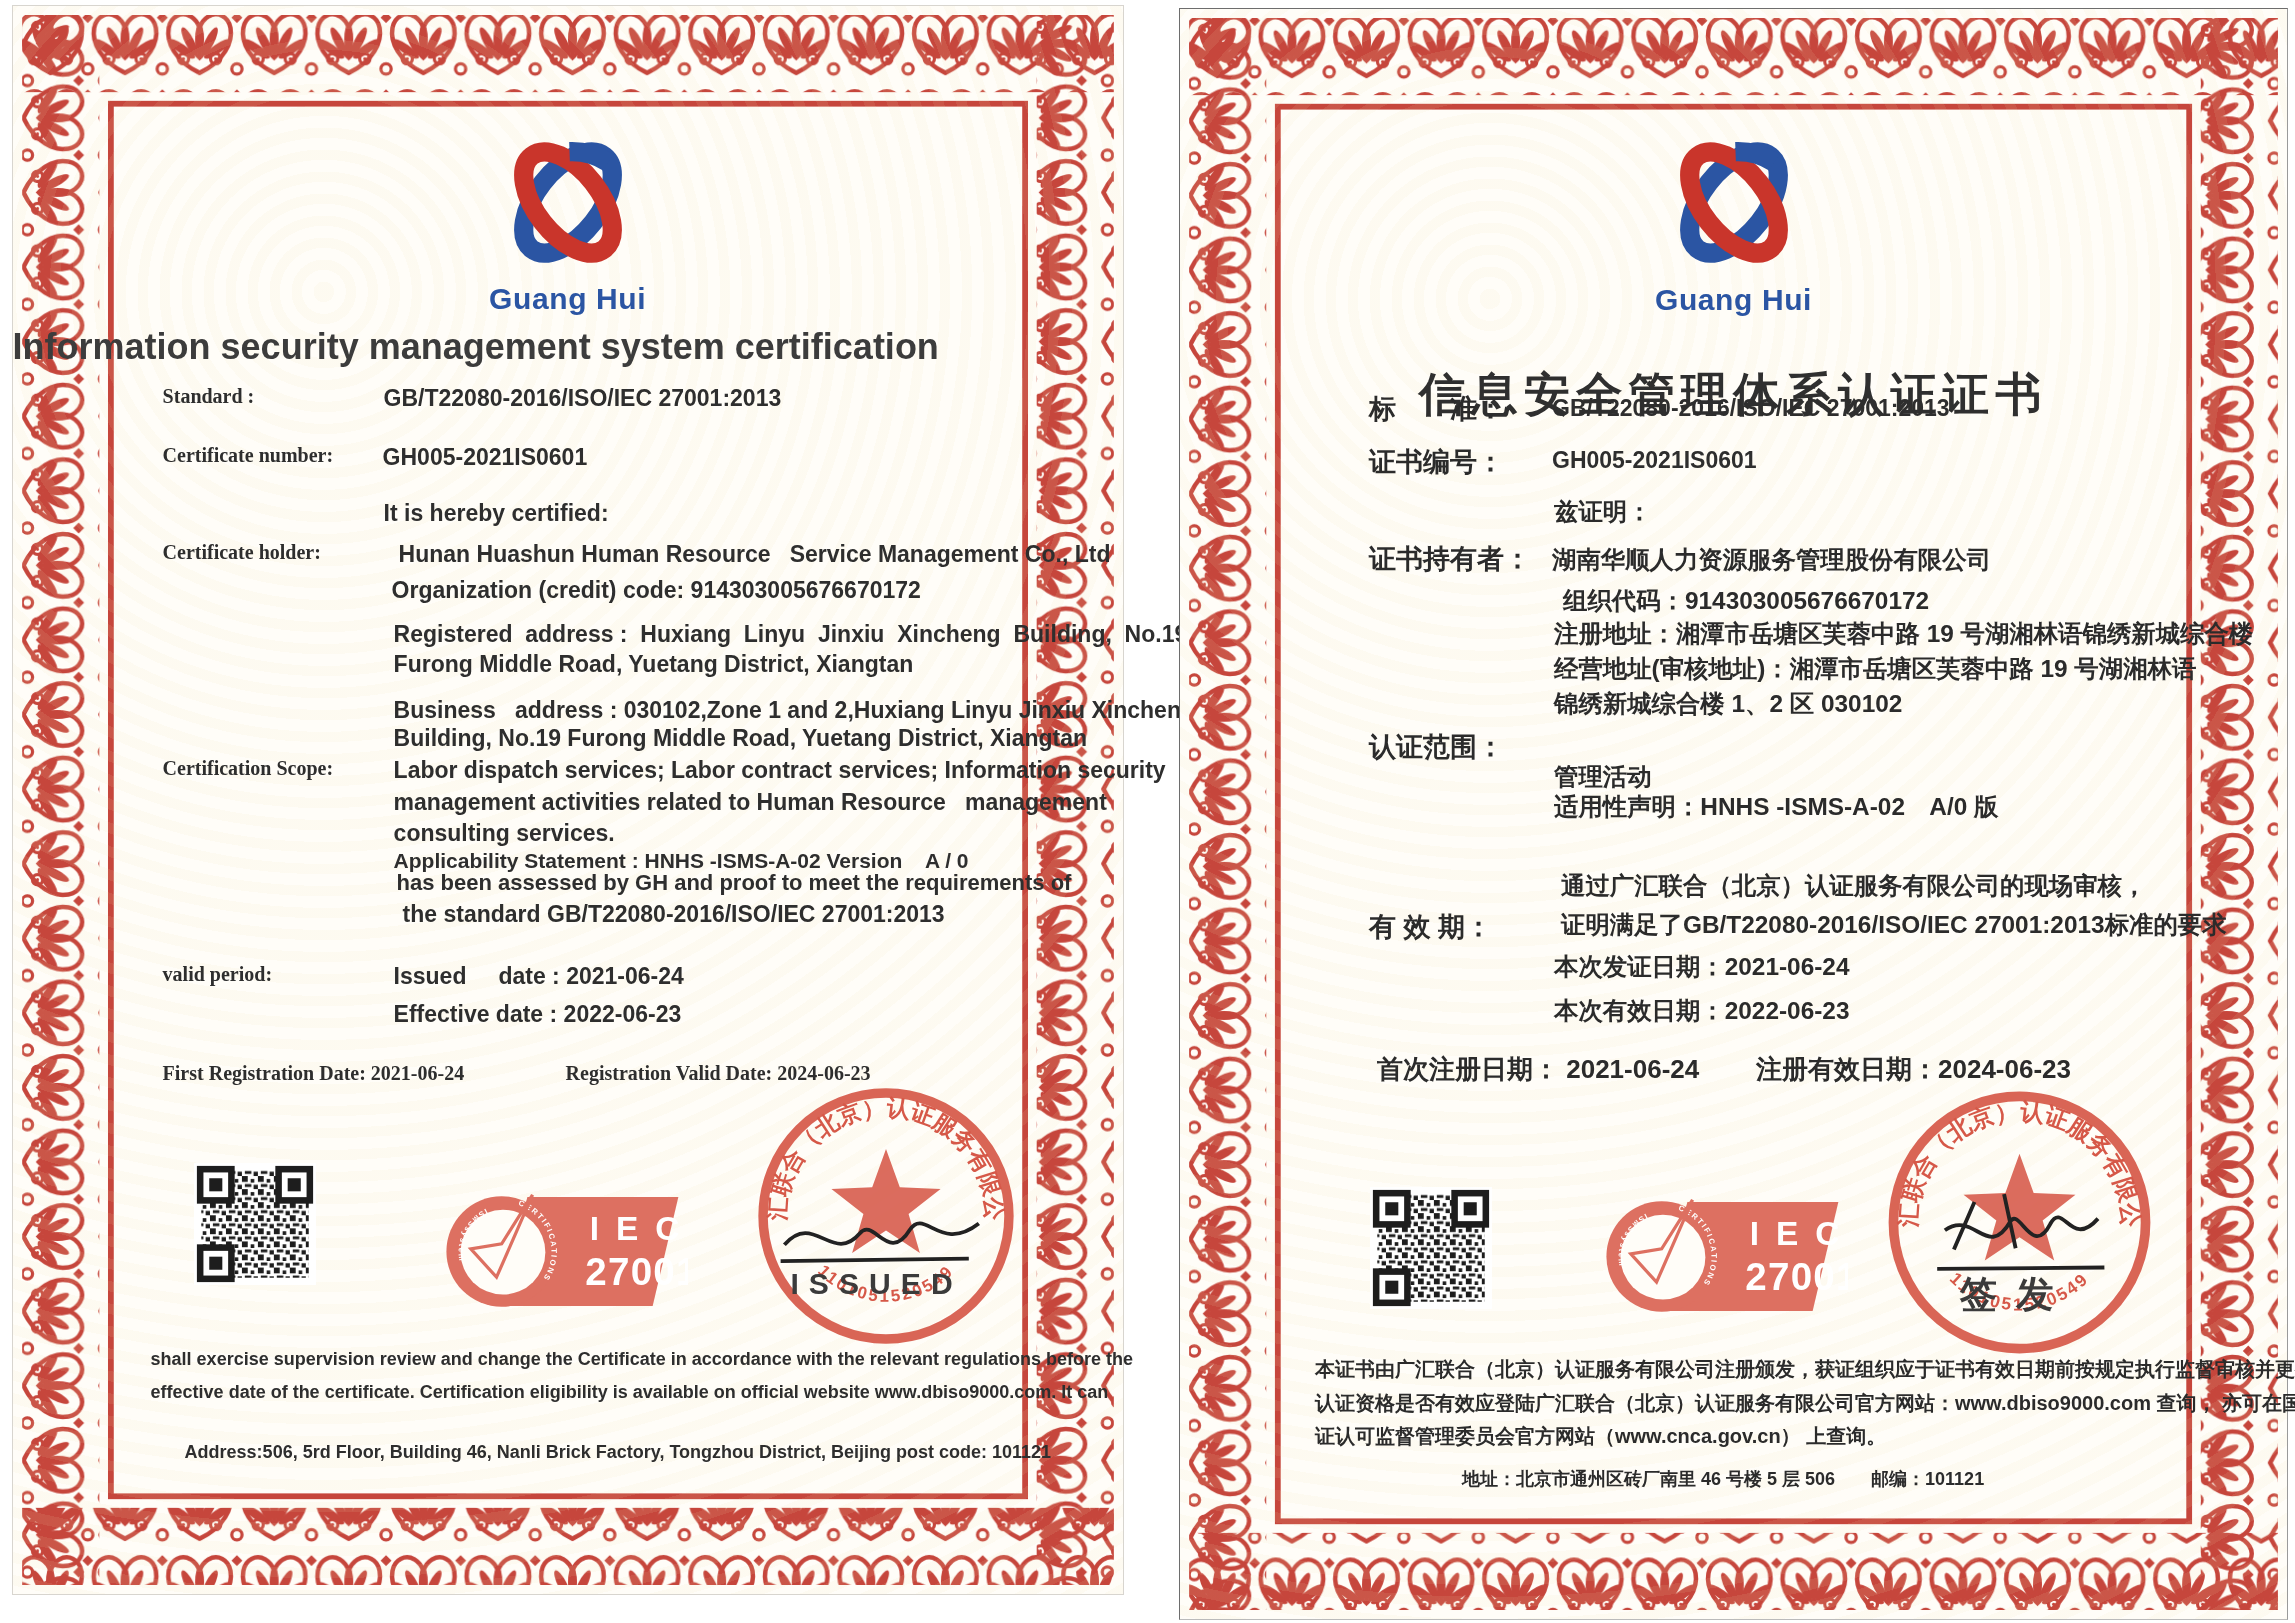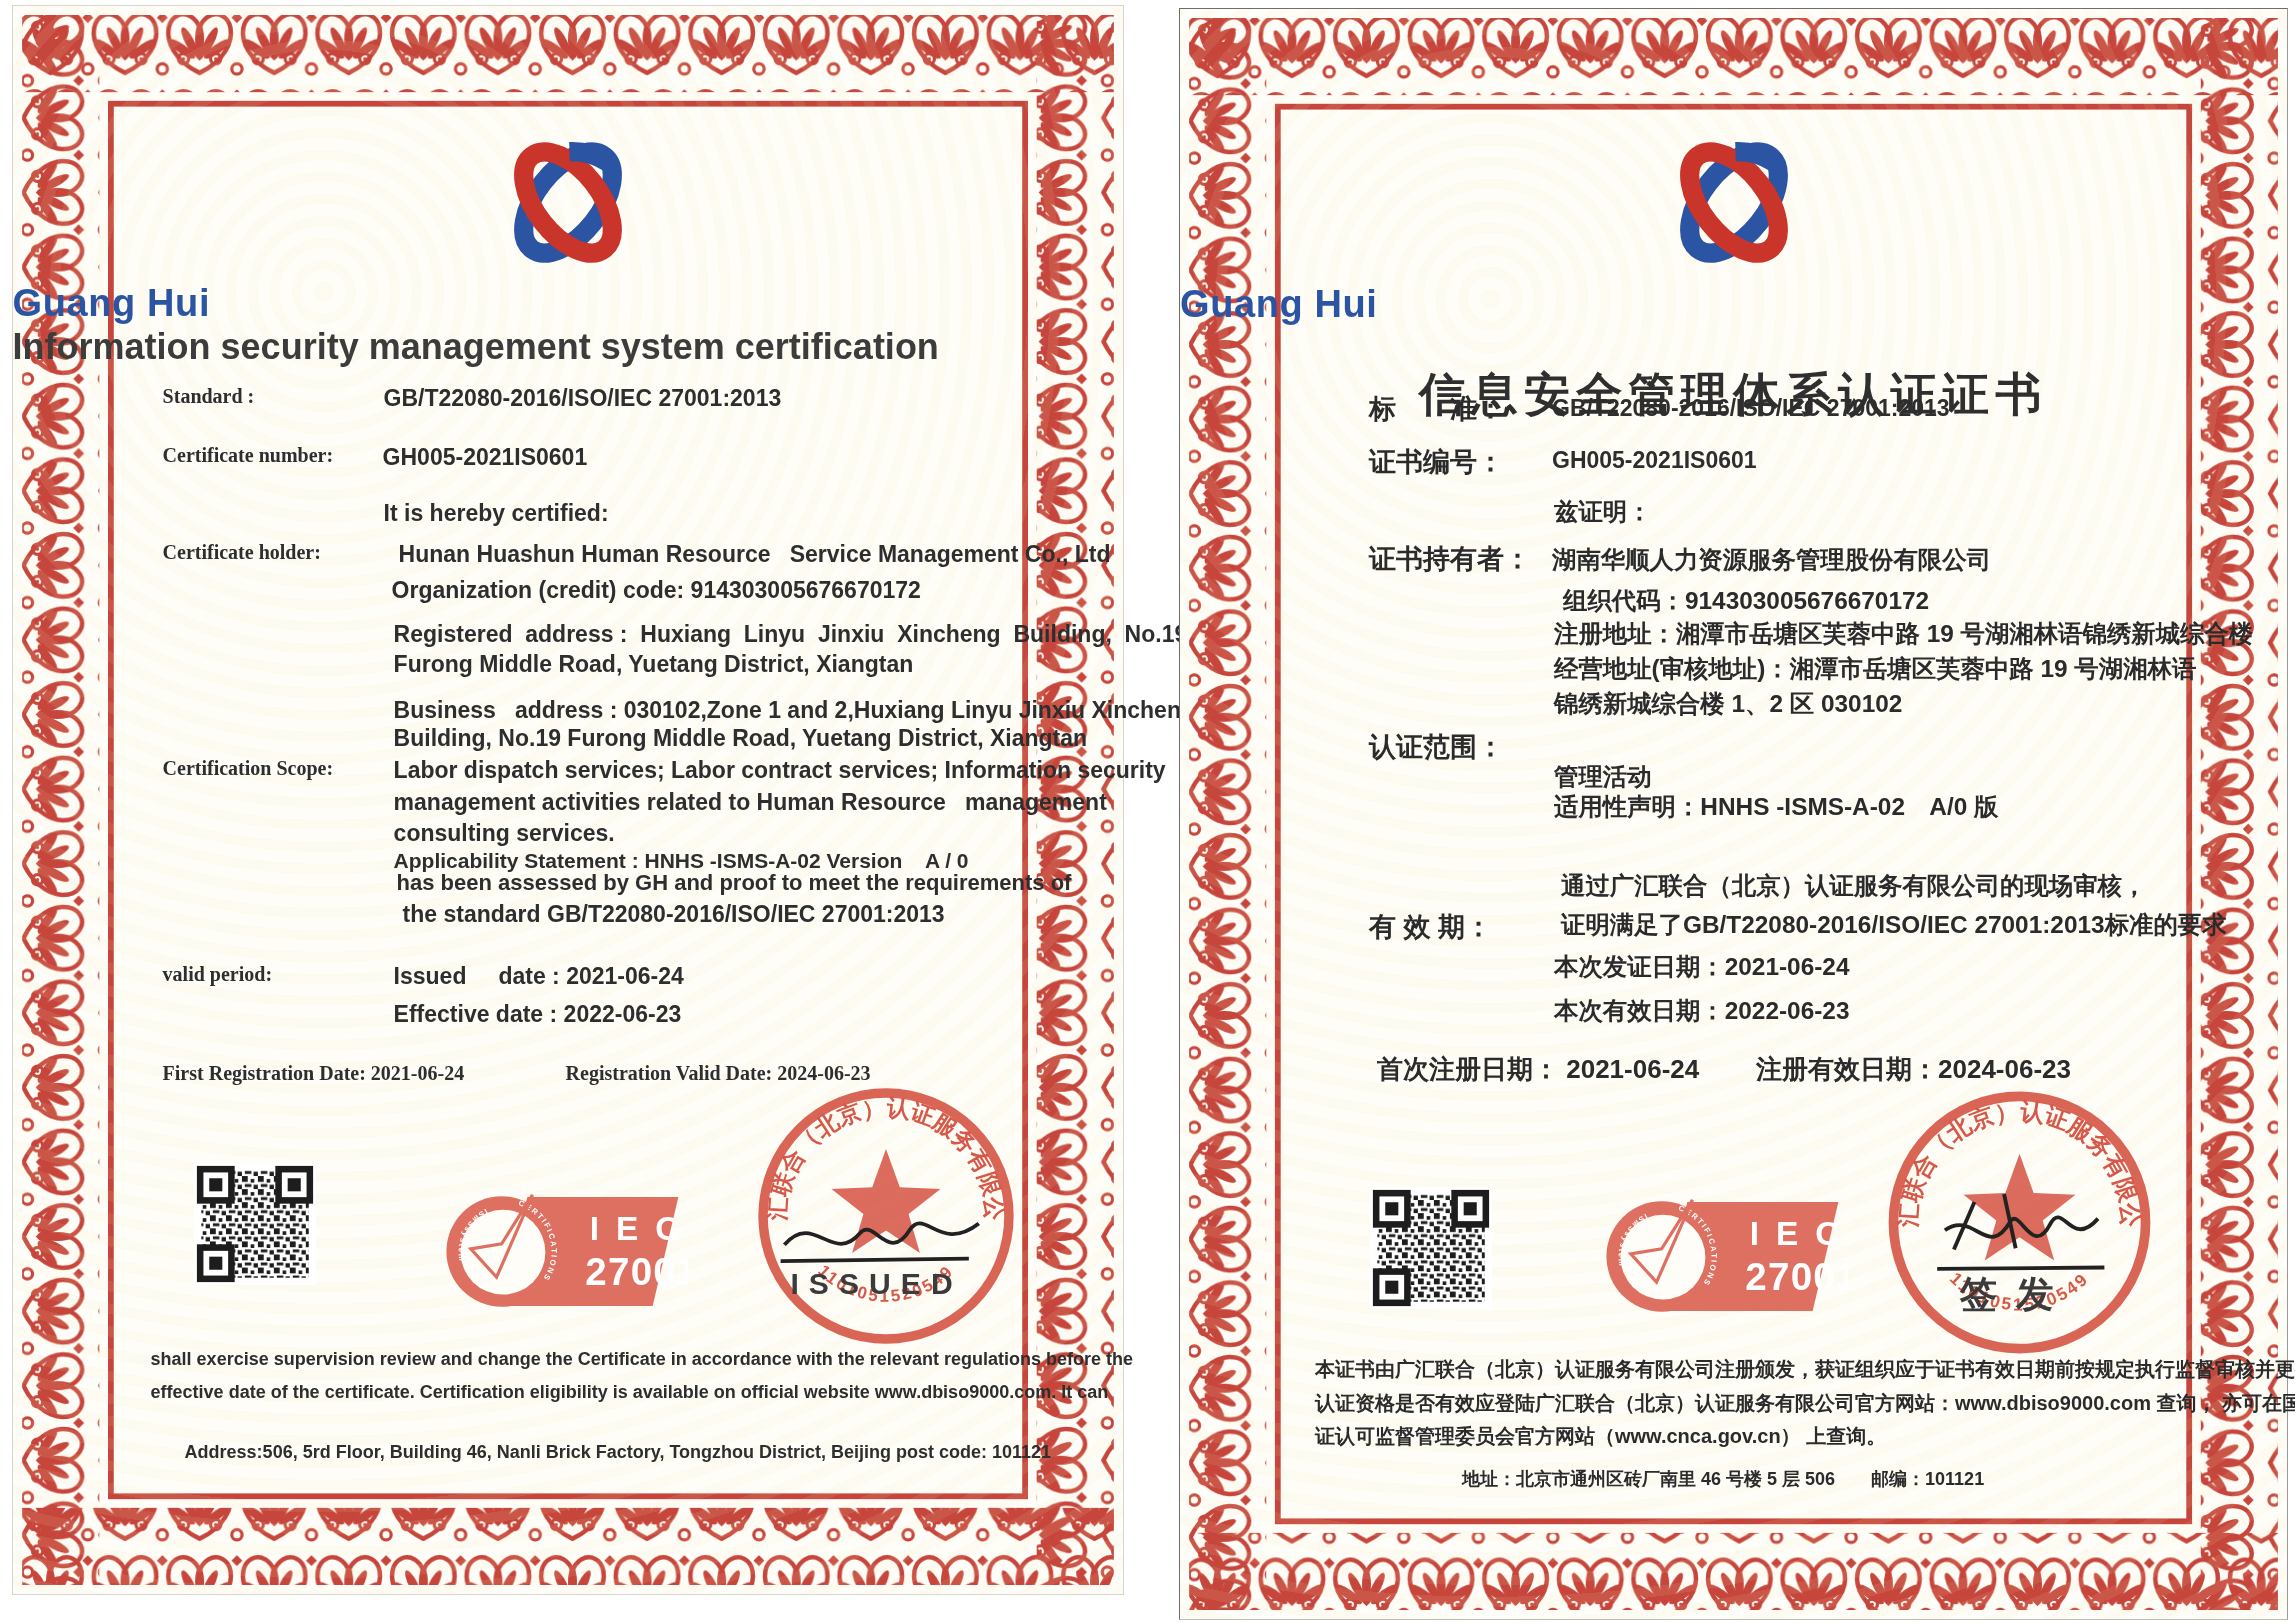--- a/index.html
+++ b/index.html
@@ -12,21 +12,21 @@
     background:repeating-radial-gradient(circle at 28% 18%, rgba(240,226,178,0.10) 0 10.3px, rgba(255,255,255,0) 10.3px 22px);}
   .border-svg{position:absolute;inset:0;}
   .abs{position:absolute;}
   .pre{white-space:pre;}
   .lbl{font-weight:bold;color:#2e2e2e;font-size:20px;font-family:Liberation Serif, serif;}
   .val{font-weight:bold;color:#2e2e2e;font-size:23px;}
   .cn-lbl{font-weight:bold;color:#2b2b2b;font-size:27px;}
   .cn-val{font-weight:bold;color:#2b2b2b;font-size:24.4px;}
   .title-en{font-weight:bold;color:#3c3c3c;font-size:36px;text-align:left;left:0;width:100%;}
   .title-cn{font-weight:bold;color:#2f2f2f;font-size:46px;letter-spacing:6.4px;text-align:center;left:0;width:100%;margin-top:48px;}
-  .brand{font-weight:bold;color:#2b55a3;font-size:38px;left:0;width:100%;letter-spacing:0.6px;}
+  .brand{font-weight:bold;color:#2b55a3;font-size:30px;text-align:center;left:0;width:100%;letter-spacing:0.6px;}
   .foot{font-weight:bold;color:#2e2e2e;font-size:18px;}
   .cn-foot{font-weight:bold;color:#2b2b2b;font-size:20px;}
 </style>
 </head>
 <body>
 
 <svg width="0" height="0" style="position:absolute" aria-hidden="true">
   <defs>
     <g id="motif">
       <path d="M58,104 C20,86 6,56 10,34 C13,16 30,8 44,16 C52,21 56,28 58,34 C60,28 64,21 72,16 C86,8 103,16 106,34 C110,56 96,86 58,104 Z" fill="none" stroke="#c6463c" stroke-width="7"></path>

